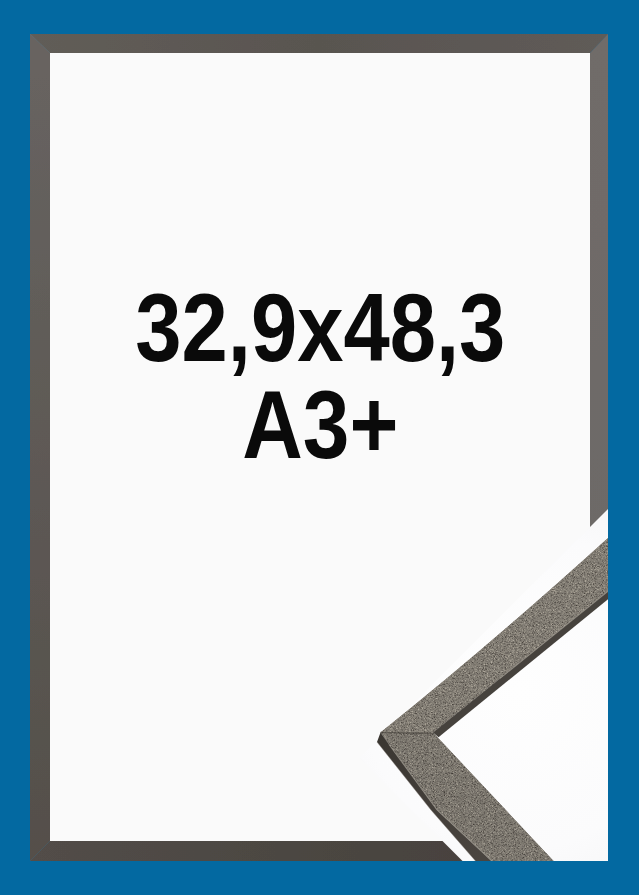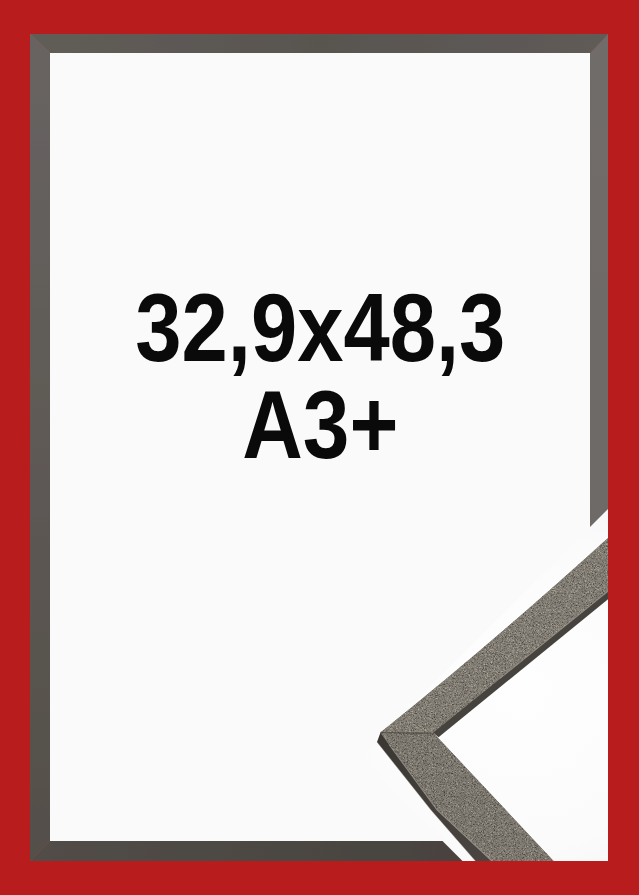--- a/index.html
+++ b/index.html
@@ -1,16 +1,16 @@
 <!DOCTYPE html>
 <html><head>
 <meta charset="utf-8">
 <style>
 html,body{margin:0;padding:0;}
-.page{position:relative;width:639px;height:895px;background:#b91c1c;overflow:hidden;font-family:"Liberation Sans",sans-serif;}
+.page{position:relative;width:639px;height:895px;background:#0369a1;overflow:hidden;font-family:"Liberation Sans",sans-serif;}
 </style>
 </head>
 <body>
 <div class="page">
 <svg width="639" height="895" viewBox="0 0 639 895">
 <defs>
   <linearGradient id="gl" x1="0" y1="34" x2="0" y2="861" gradientUnits="userSpaceOnUse">
     <stop offset="0" stop-color="#686461"></stop>
           <stop offset="1" stop-color="#544f4a"></stop>
   </linearGradient>

